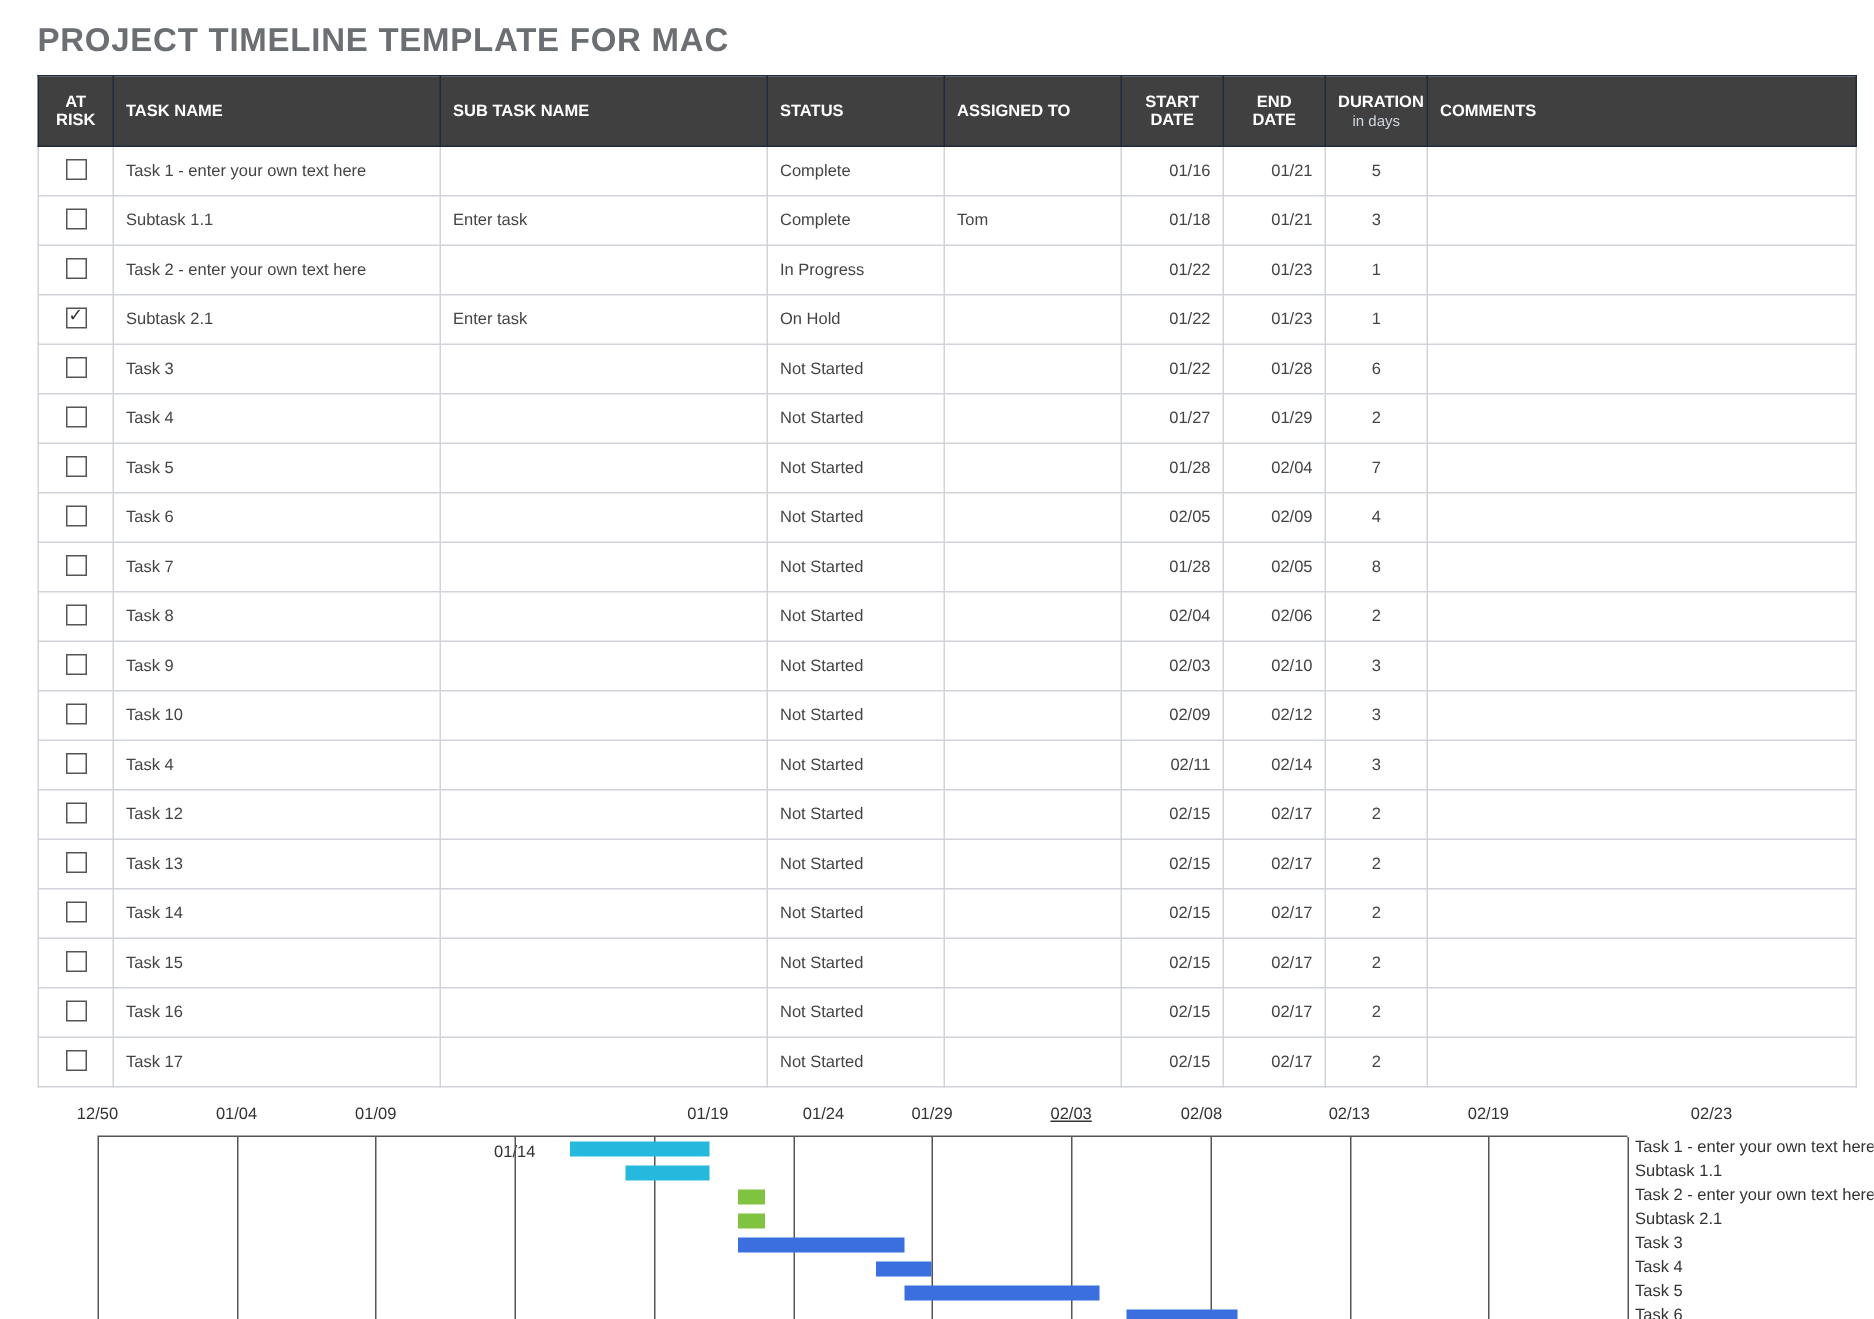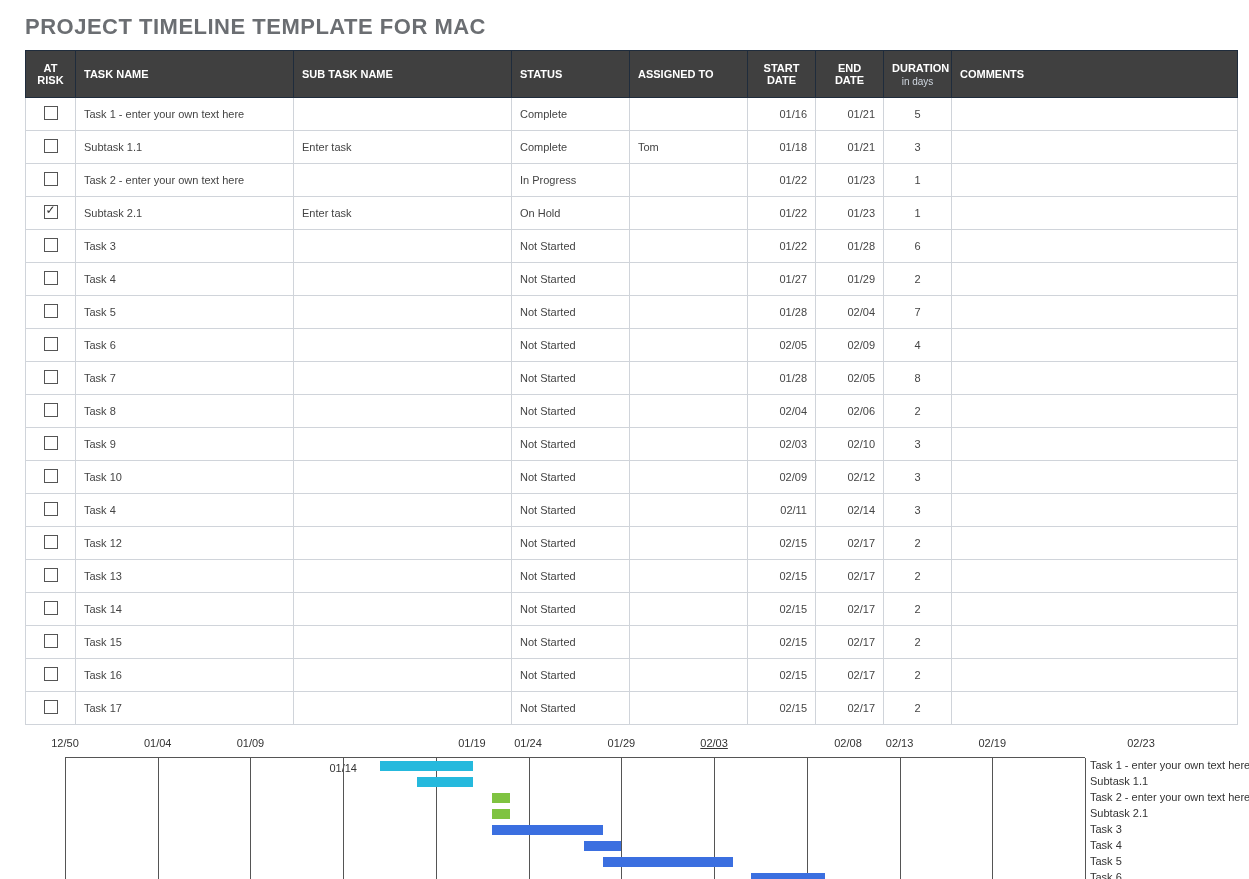--- a/index.html
+++ b/index.html
@@ -395,24 +395,24 @@
       </tbody>
   </table>
 
   <div class="gantt-wrap">
     <div class="gantt-scale" id="gscale">
         <div class="tick" style="left: 40px;">12/50</div>
         <div class="tick" style="left: 132.727px;">01/04</div>
         <div class="tick" style="left: 225.455px;">01/09</div>
         <div class="tick" style="left: 318.182px; margin-top: 25px;">01/14</div>
         <div class="tick" style="left: 410.909px; margin-left: 36px;">01/19</div>
-        <div class="tick" style="left: 503px;">01/24</div>
+        <div class="tick" style="left: 524px;">01/24</div>
         <div class="tick" style="left: 596.364px;">01/29</div>
         <div class="tick" style="left: 689.091px; text-decoration: underline;">02/03</div>
-        <div class="tick" style="left: 823px; text-align: right;">02/08</div>
+        <div class="tick" style="left: 776px; text-align: right;">02/08</div>
         <div class="tick" style="left: 874.545px;">02/13</div>
         <div class="tick" style="left: 967.273px;">02/19</div>
         <div class="tick" style="left: 1116px;">02/23</div>
       </div>
     <div class="gantt-body" id="gbody" style="height: 304px;">
         <div class="vline" style="left: 0px;"></div>
         <div class="vline" style="left: 92.7273px;"></div>
         <div class="vline" style="left: 185.455px;"></div>
         <div class="vline" style="left: 278.182px;"></div>
         <div class="vline" style="left: 370.909px;"></div>

